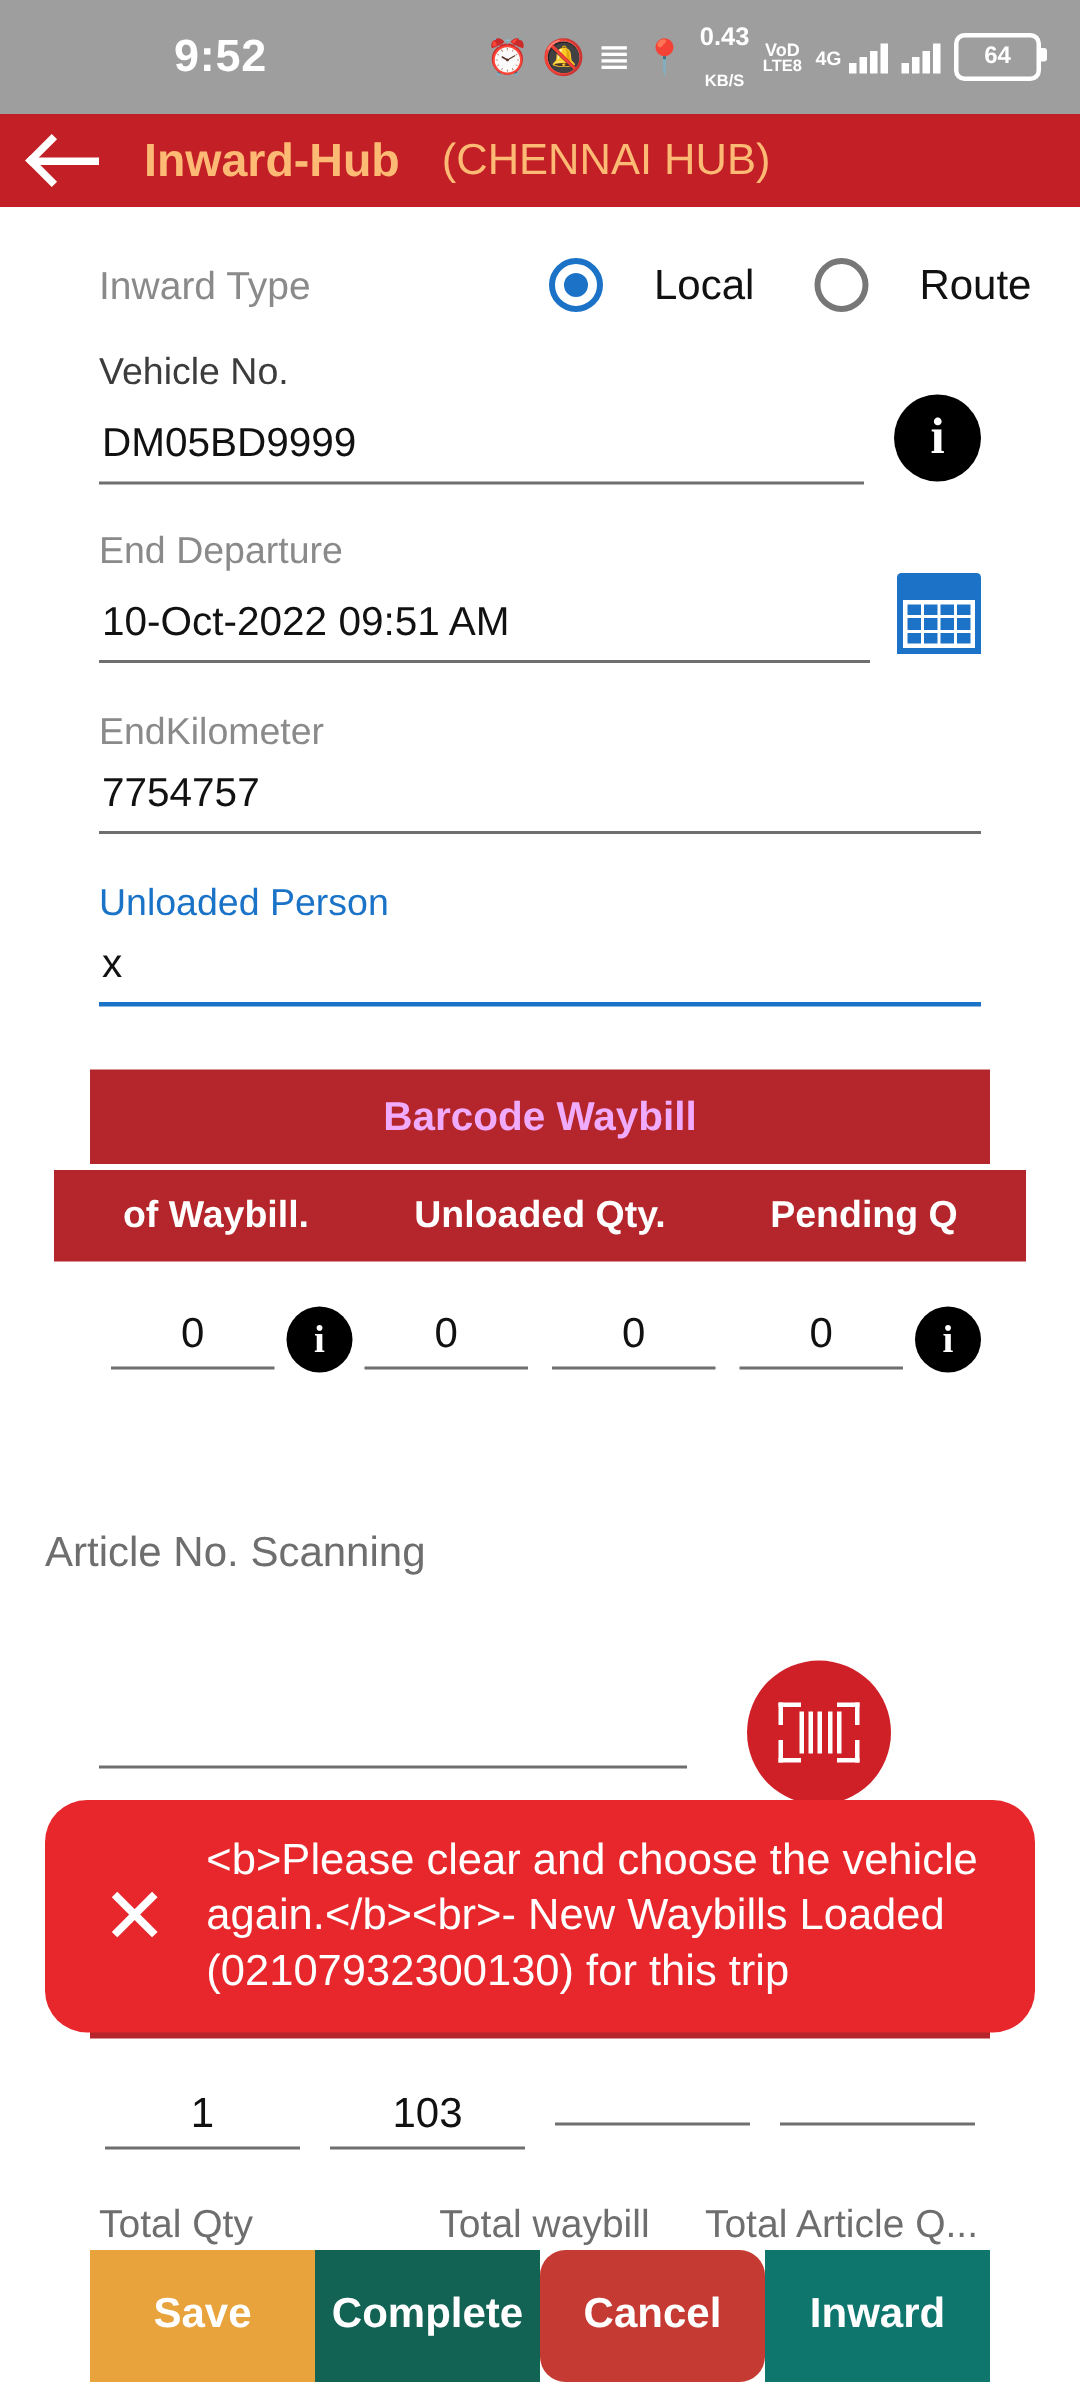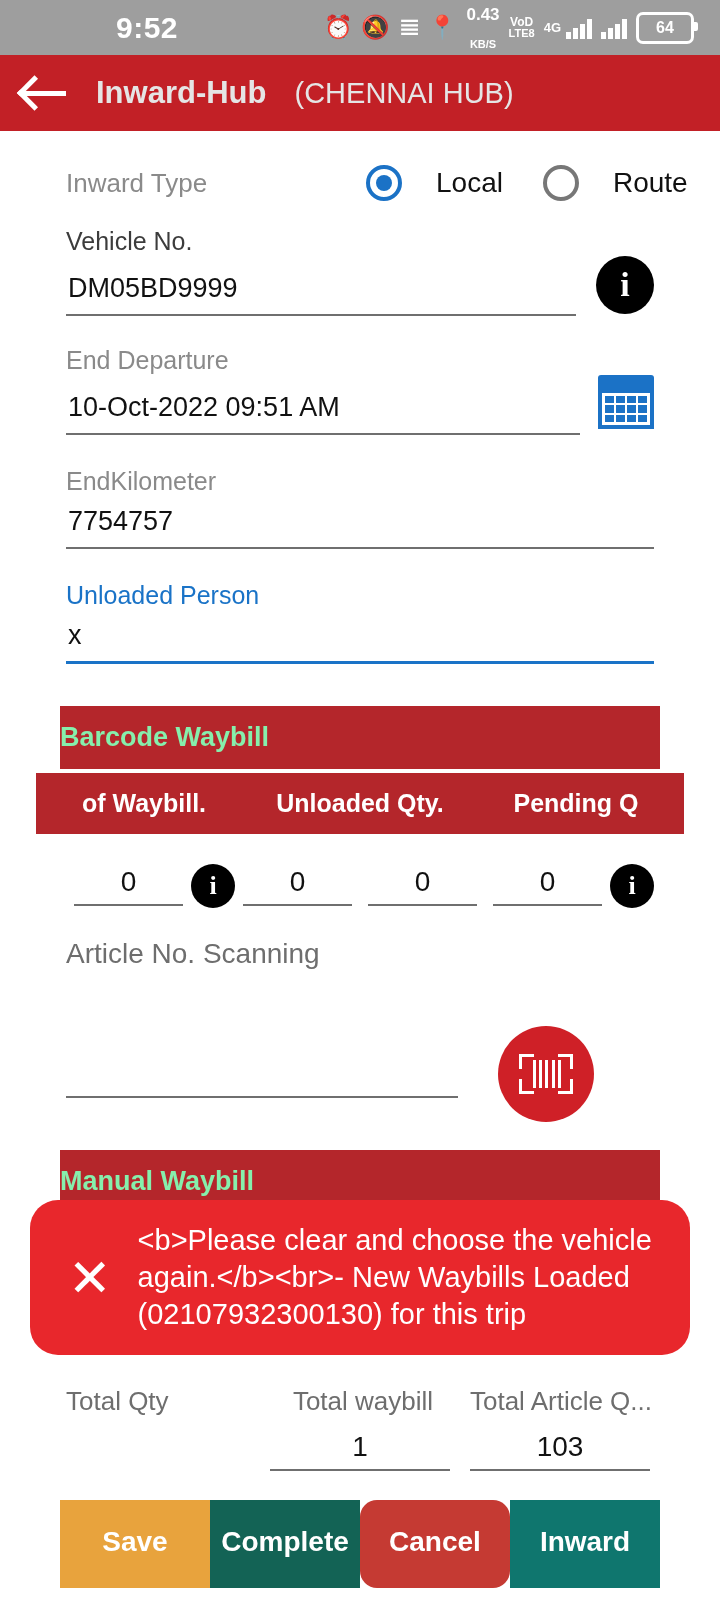--- a/index.html
+++ b/index.html
@@ -10,21 +10,21 @@
   body {
     width: 720px;
     height: 1600px;
     position: relative;
     font-family: "Liberation Sans", sans-serif;
     overflow: hidden;
   }
 
   
   .statusbar {
-    height: 55px;
+    height: 76px;
     background: #9e9e9e;
     display: flex;
     align-items: center;
     justify-content: space-between;
     padding: 0 26px;
     box-sizing: border-box;
     color: #ffffff;
   }
   .status-time {
     font-size: 30px;
@@ -90,27 +90,27 @@
     right: -7px;
     top: 7px;
     width: 4px;
     height: 9px;
     background: #ffffff;
     border-radius: 0 2px 2px 0;
   }
 
   
   .appbar {
-    height: 76px;
+    height: 62px;
     background: #c22026;
     display: flex;
     align-items: center;
     padding: 0 22px;
     box-sizing: border-box;
-    color: #e5e5e5;
+    color: #fdba74;
   }
   .back-arrow {
     width: 46px;
     height: 34px;
     position: relative;
     margin-right: 28px;
     flex: none;
   }
   .back-arrow::before {
     content: "";
@@ -246,23 +246,24 @@
     grid-template-rows: repeat(3, 1fr);
     gap: 2px;
     padding: 3px;
   }
   .cal-icon .body span { background: #1b72c6; display: block; }
 
   
   .section-bar {
     margin: 0 60px;
     background: #b4262b;
-    color: #86efac;
+    color: #f0abfc;
     font-size: 27px;
     font-weight: bold;
+    text-align: center;
     padding: 16px 0;
   }
   .table-head {
     margin: 4px 60px 0 60px;
     background: #b4262b;
     color: #ffffff;
     font-size: 25px;
     font-weight: bold;
     display: flex;
     padding: 16px 0;
@@ -301,22 +302,22 @@
     font-family: "Liberation Serif", serif;
     display: flex;
     align-items: center;
     justify-content: center;
     flex: none;
   }
 
   .article-label {
     font-size: 28px;
     color: #6e6e6e;
-    padding: 0 66px;
-    margin-top: 30px;
+    padding: 0 30px;
+    margin-top: 104px;
   }
   .scan-row {
     display: flex;
     align-items: flex-end;
     padding: 0 66px;
     margin-top: 56px;
   }
   .scan-input {
     flex: 1;
     border-bottom: 2px solid #6f6f6f;

